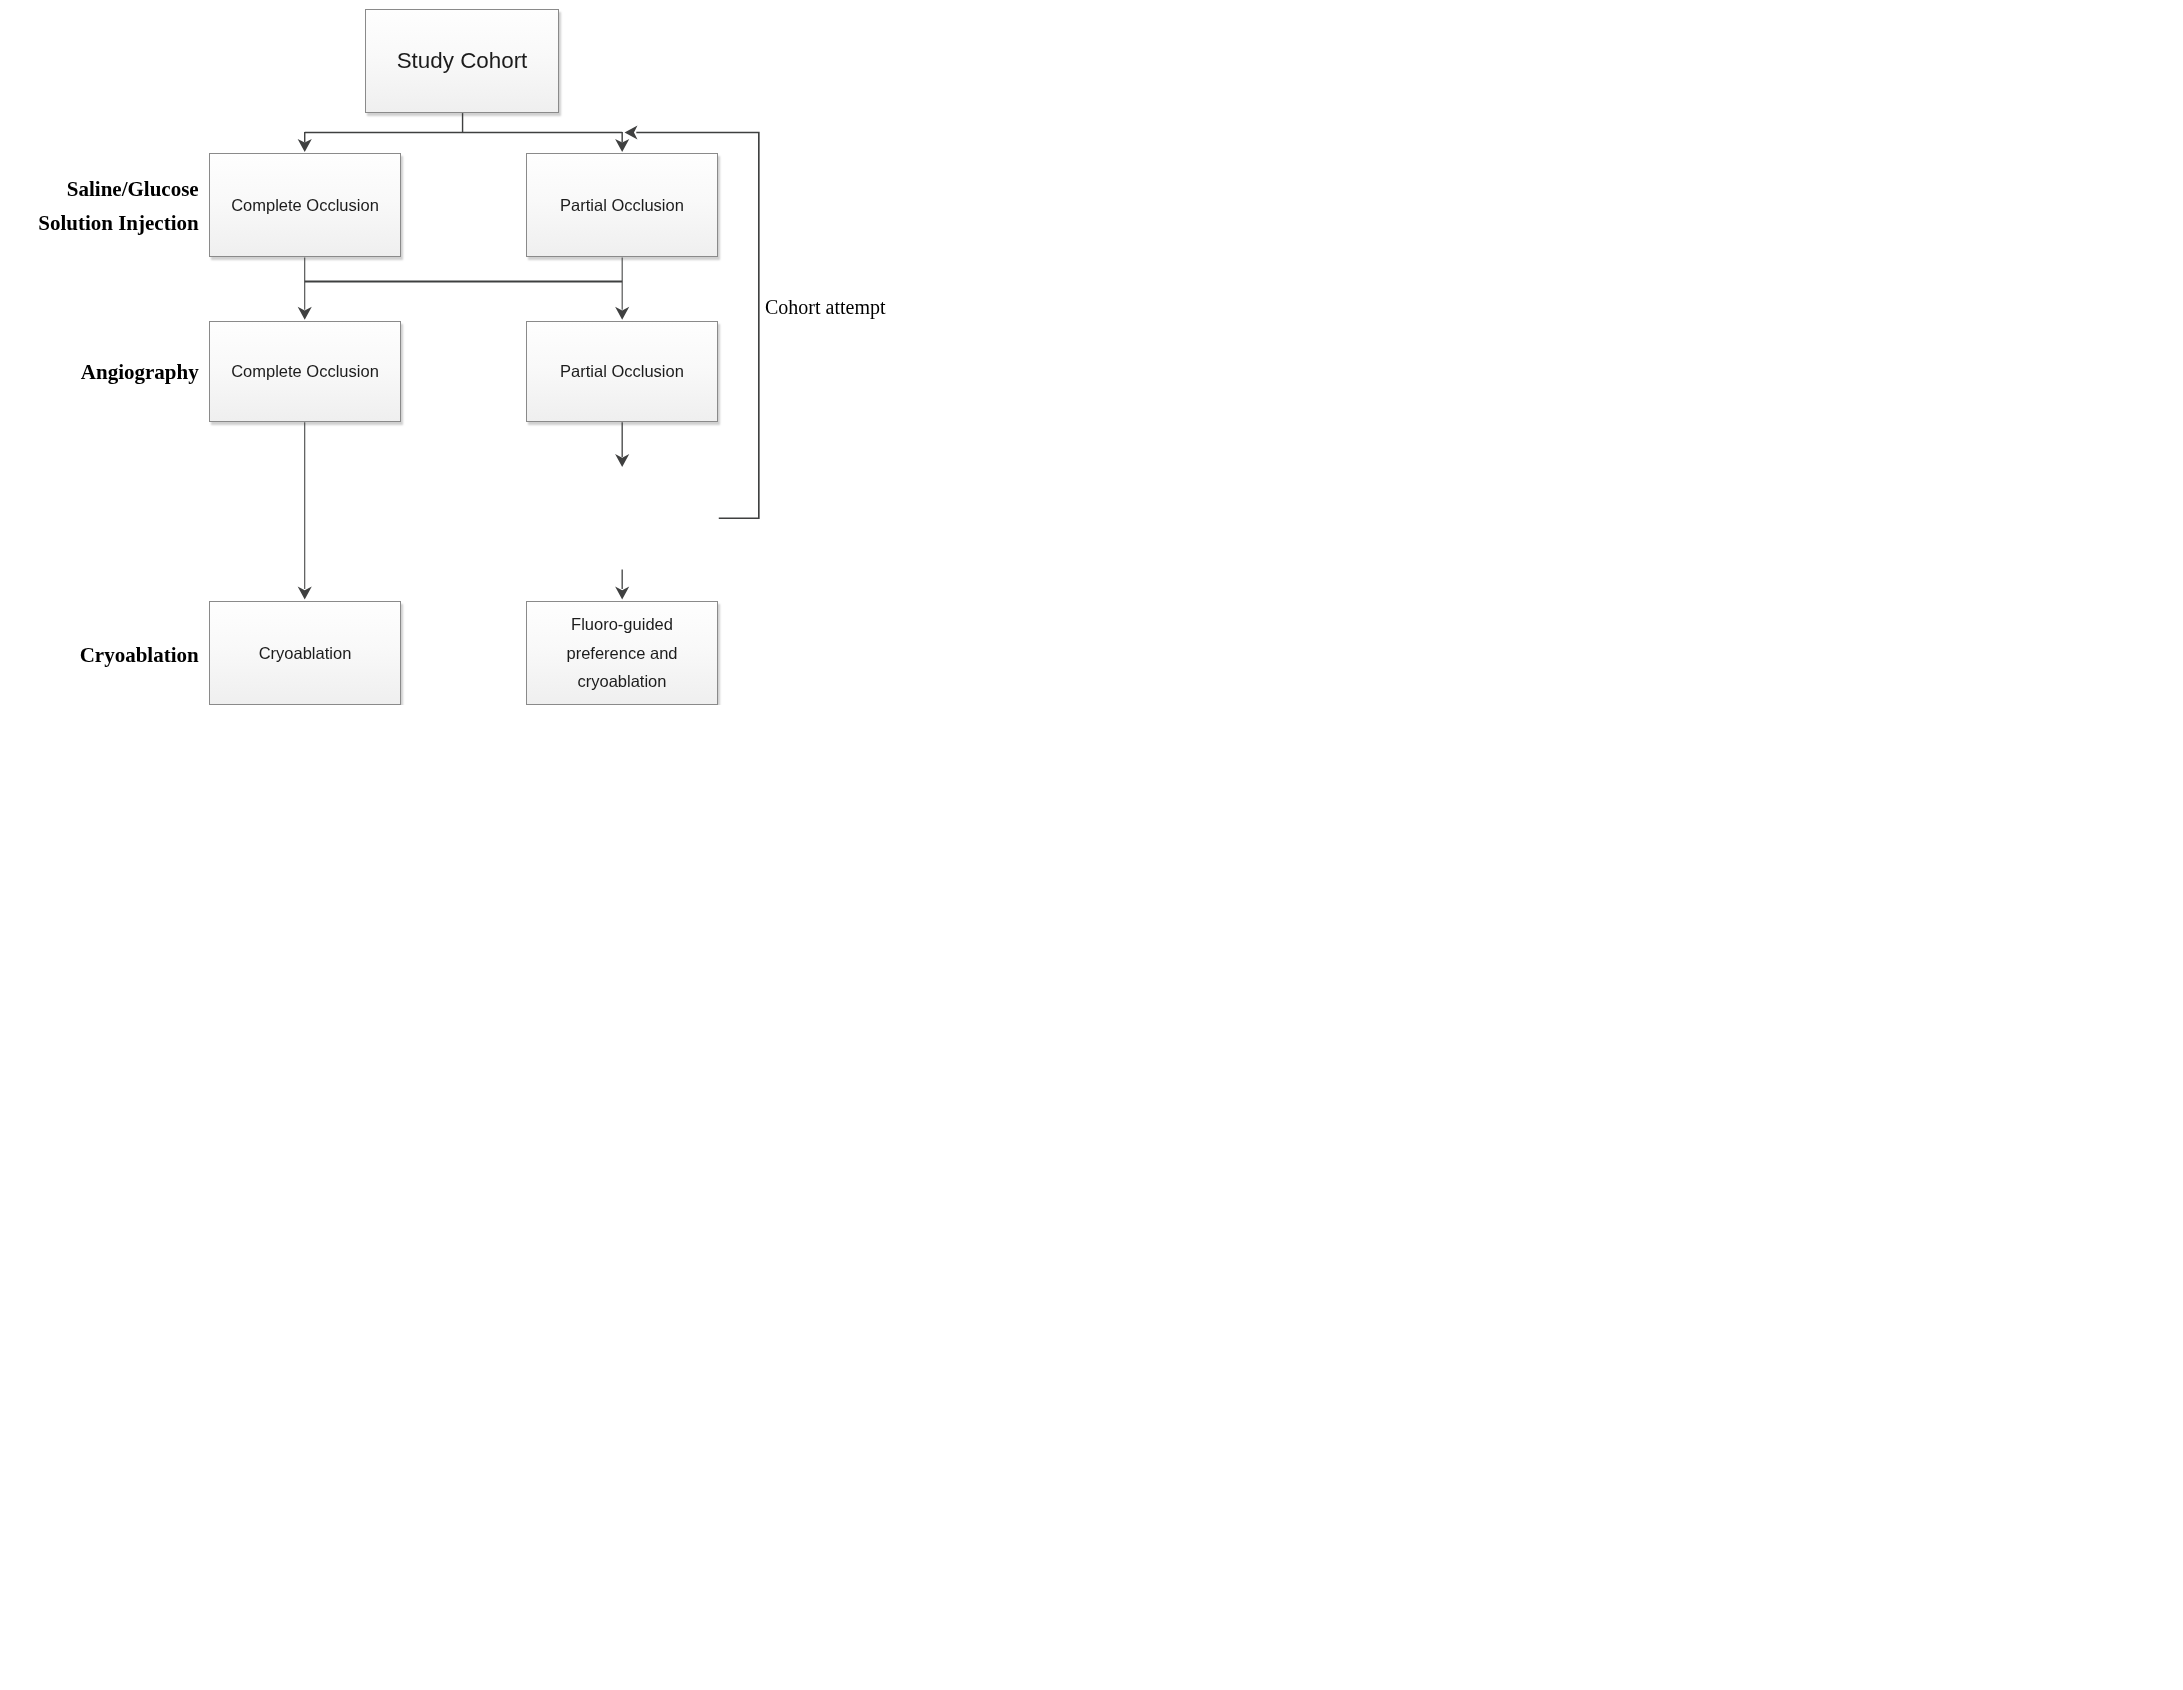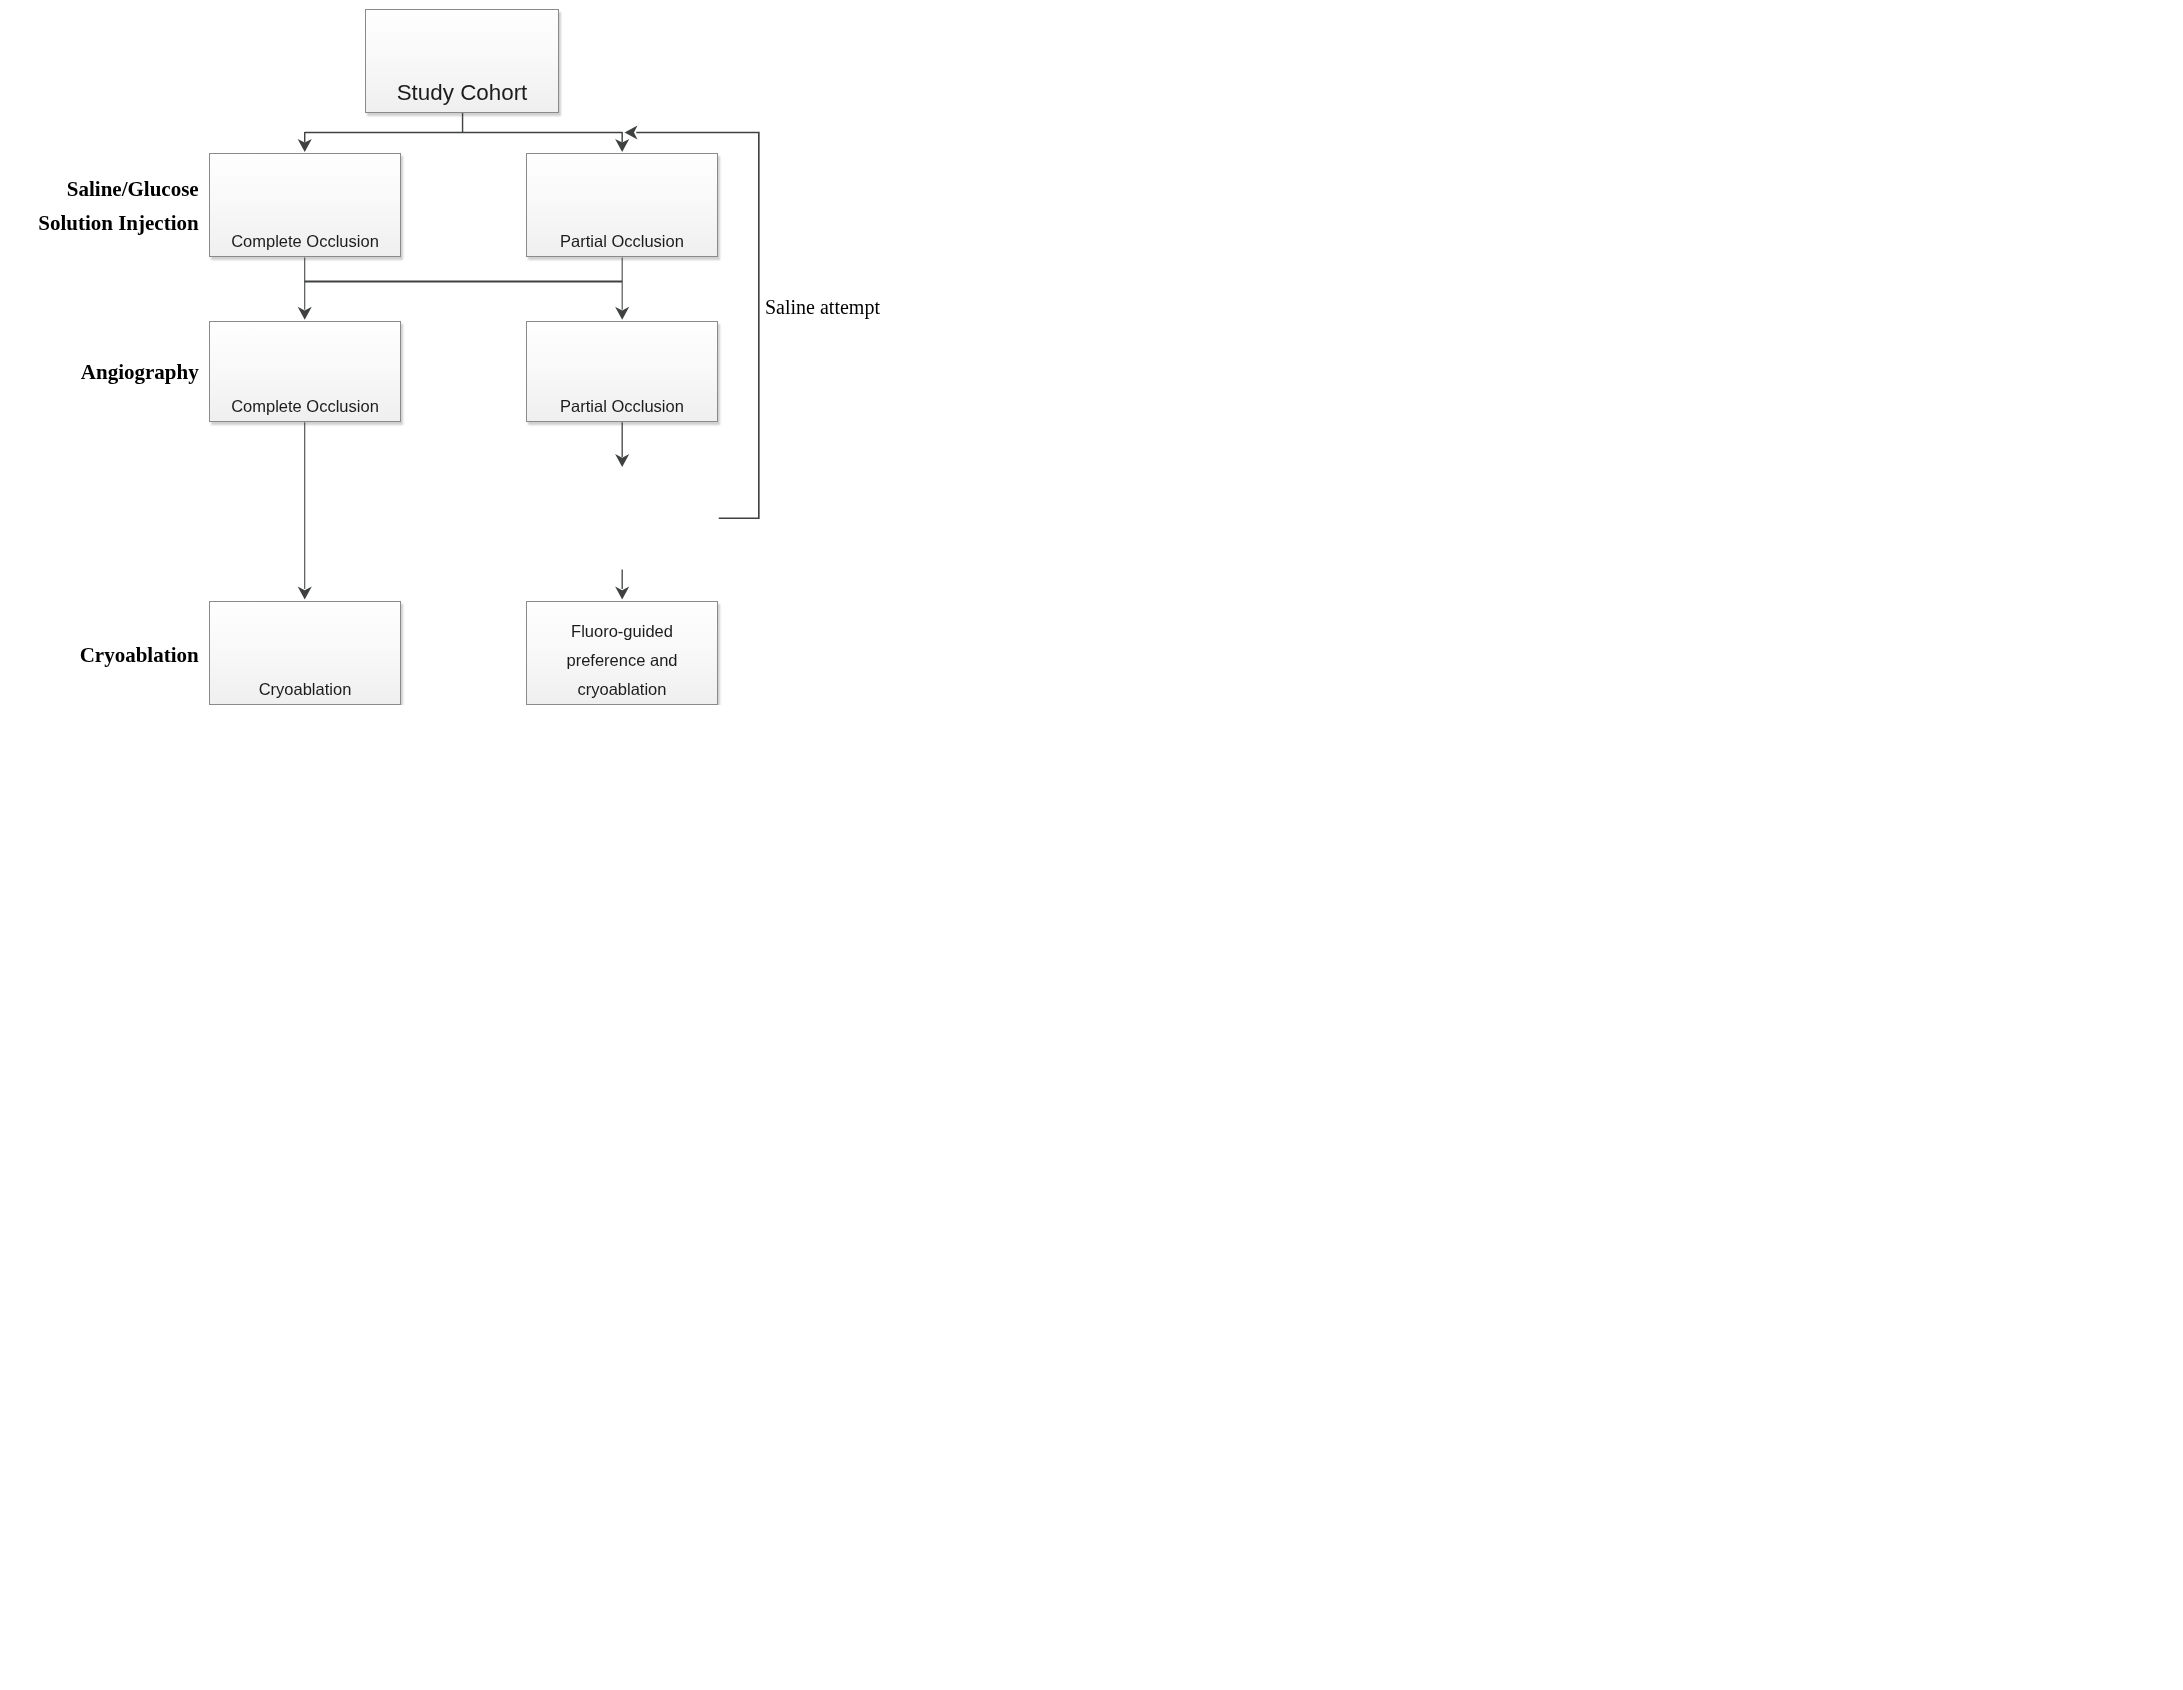--- a/index.html
+++ b/index.html
@@ -23,21 +23,21 @@
     z-index: 3;
     pointer-events: none;
   }
   .node {
     position: absolute;
     box-sizing: border-box;
     border: 0.6px solid #8a8a8a;
     background: linear-gradient(180deg, #fefefe 0%, #f9f9f9 45%, #efefef 100%);
     box-shadow: 2.4px 2.9px 1.8px rgba(150,150,150,0.45);
     display: flex;
-    align-items: flex-end;
+    align-items: center;
     justify-content: center;
     text-align: center;
     color: #1c1c1c;
     font-size: 16.5px;
     line-height: 1.75;
     z-index: 2;
     padding: 0 14px;
   }
   .node--title {
     font-size: 22.4px;
@@ -107,21 +107,21 @@
   </div>
 
   <div class="node" id="node-fluoro-guided">
     <span>Fluoro-guided preference and cryoablation</span>
   </div>
 
   <div class="row-label" id="row-label-injection">Saline/Glucose Solution Injection</div>
   <div class="row-label" id="row-label-angiography">Angiography</div>
   <div class="row-label" id="row-label-cryo">Cryoablation</div>
 
-  <div class="annotation" id="annotation-another-attempt">Saline attempt</div>
+  <div class="annotation" id="annotation-another-attempt">Cohort attempt</div>
 
   <svg class="connector-layer" viewBox="0 0 1546 1197" xmlns="http://www.w3.org/2000/svg">
     <g stroke="#3f4040" fill="none">
 
       <path d="M785,192 V225" stroke-width="2.4"></path>
 
       <path d="M517,225 H1056" stroke-width="2.4"></path>
 
       <path d="M517,224 V242" stroke-width="2.4"></path>
       <path d="M1056,224 V242" stroke-width="2.4"></path>

